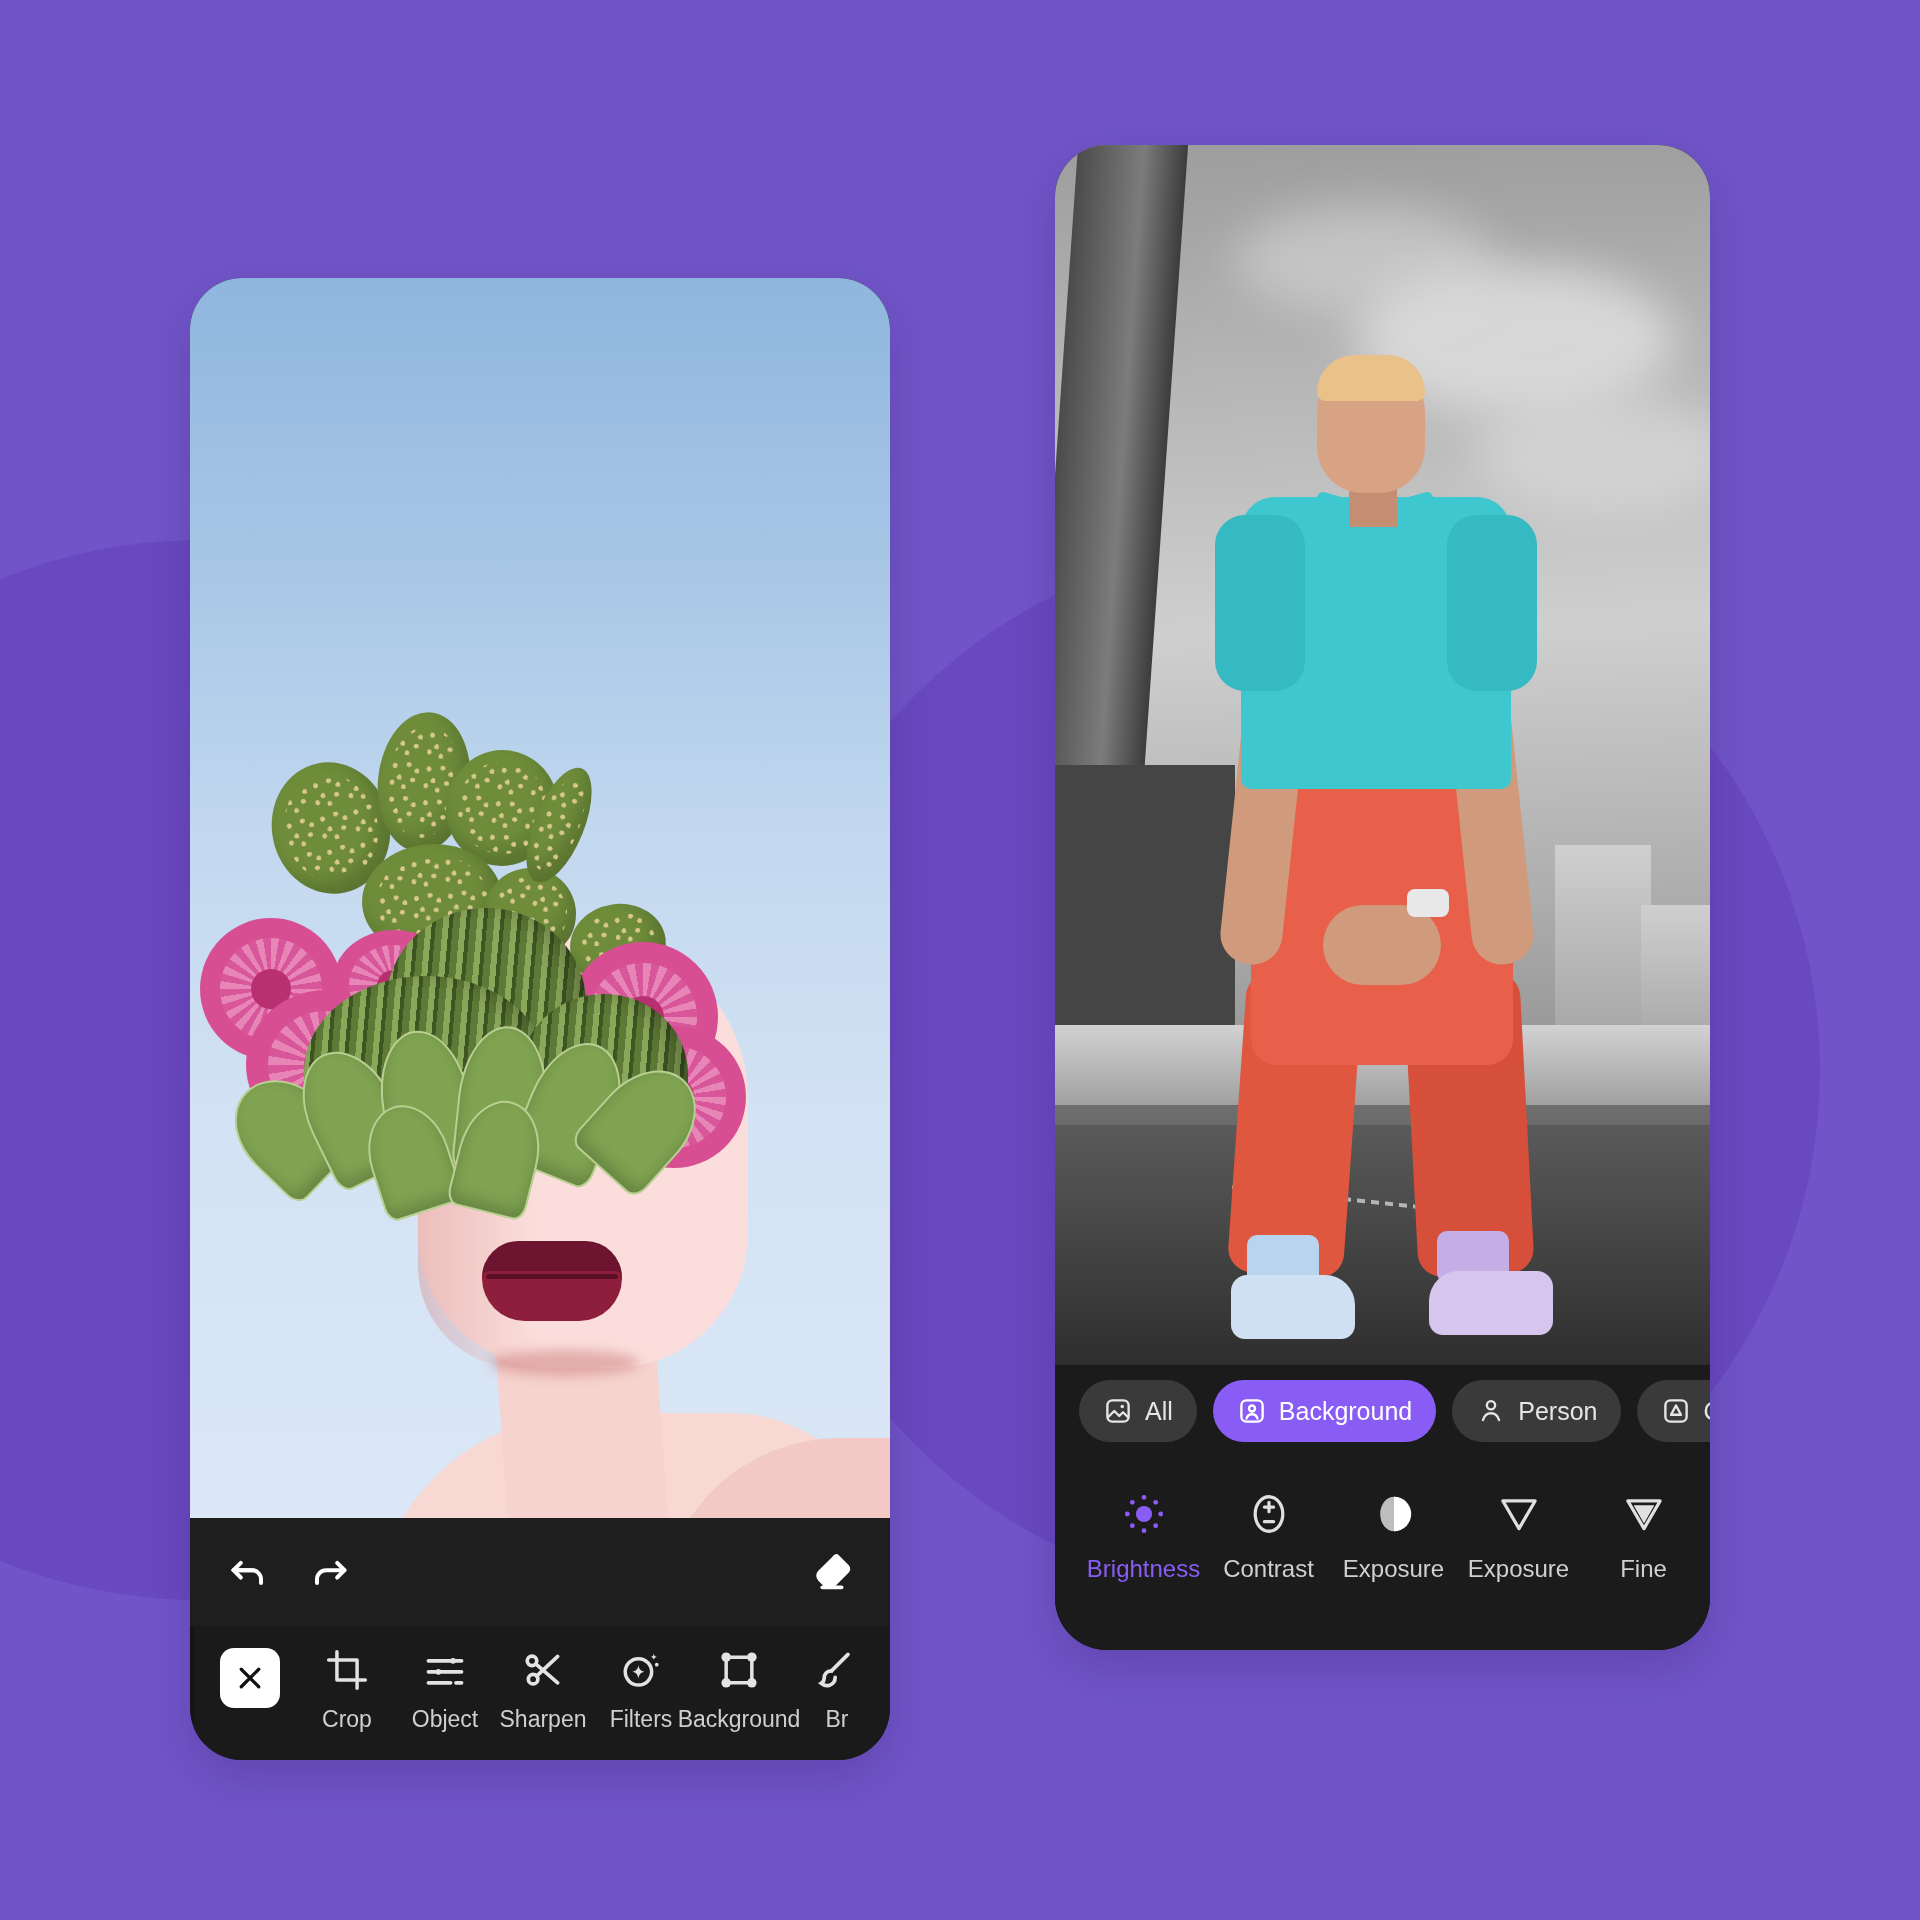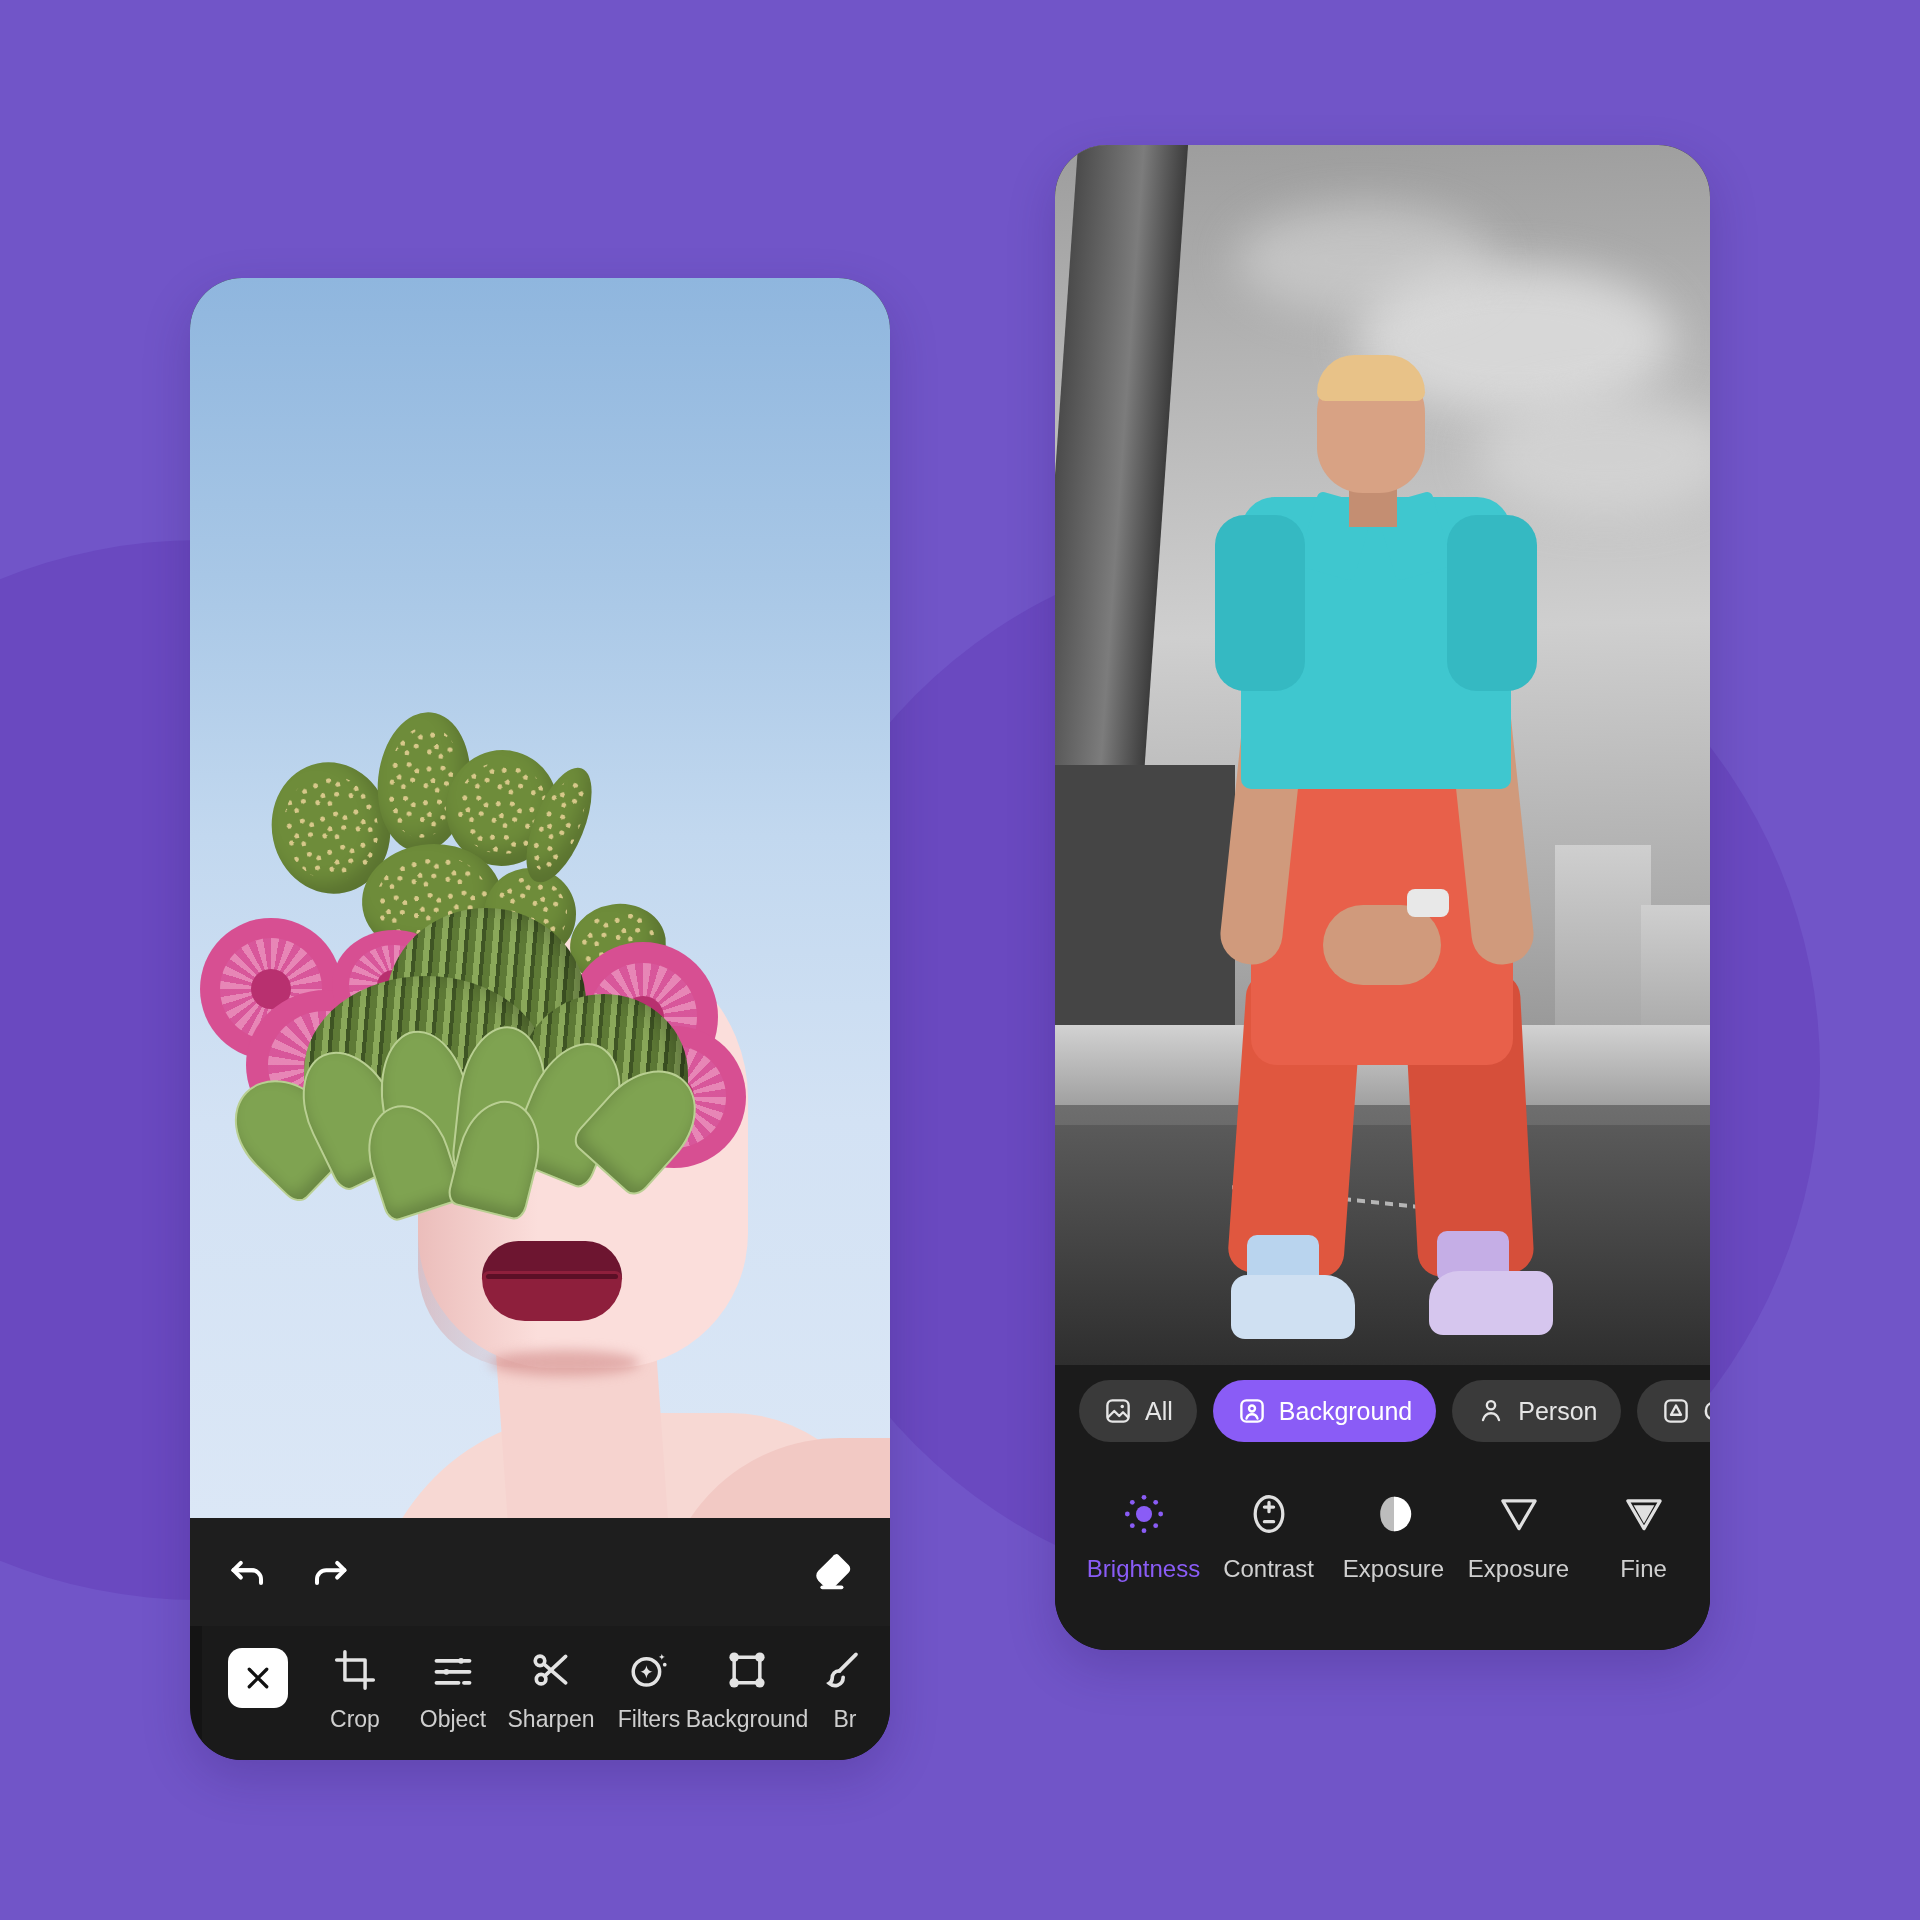--- a/index.html
+++ b/index.html
@@ -123,21 +123,21 @@
     position: absolute; left: 0; top: 1240px; width: 100%; height: 108px;
     background: #1e1e1e; display: flex; align-items: center;
     padding: 0 34px;
   }
   .bar-top-left .spacer { flex: 1; }
   .icon-btn { width: 52px; height: 52px; display: flex; align-items: center;
               justify-content: center; cursor: pointer; }
   .bar-top-left .icon-btn + .icon-btn { margin-left: 26px; }
 
   .bar-tools-left {
-    position: absolute; left: 12px; top: 1348px; width: 100%; height: 134px;
+    position: absolute; left: 4px; top: 1348px; width: 100%; height: 134px;
     background: #1a1a1a; display: flex; align-items: flex-start;
     padding: 22px 0 0 26px; gap: 0;
   }
   .tool {
     width: 98px; flex: 0 0 98px; display: flex; flex-direction: column;
     align-items: center; gap: 14px; cursor: pointer;
   }
   .tool .lbl { color: #cfcfcf; font-size: 23px; white-space: nowrap; }
   .close-chip {
     width: 60px; height: 60px; background: #fff; border-radius: 14px;

